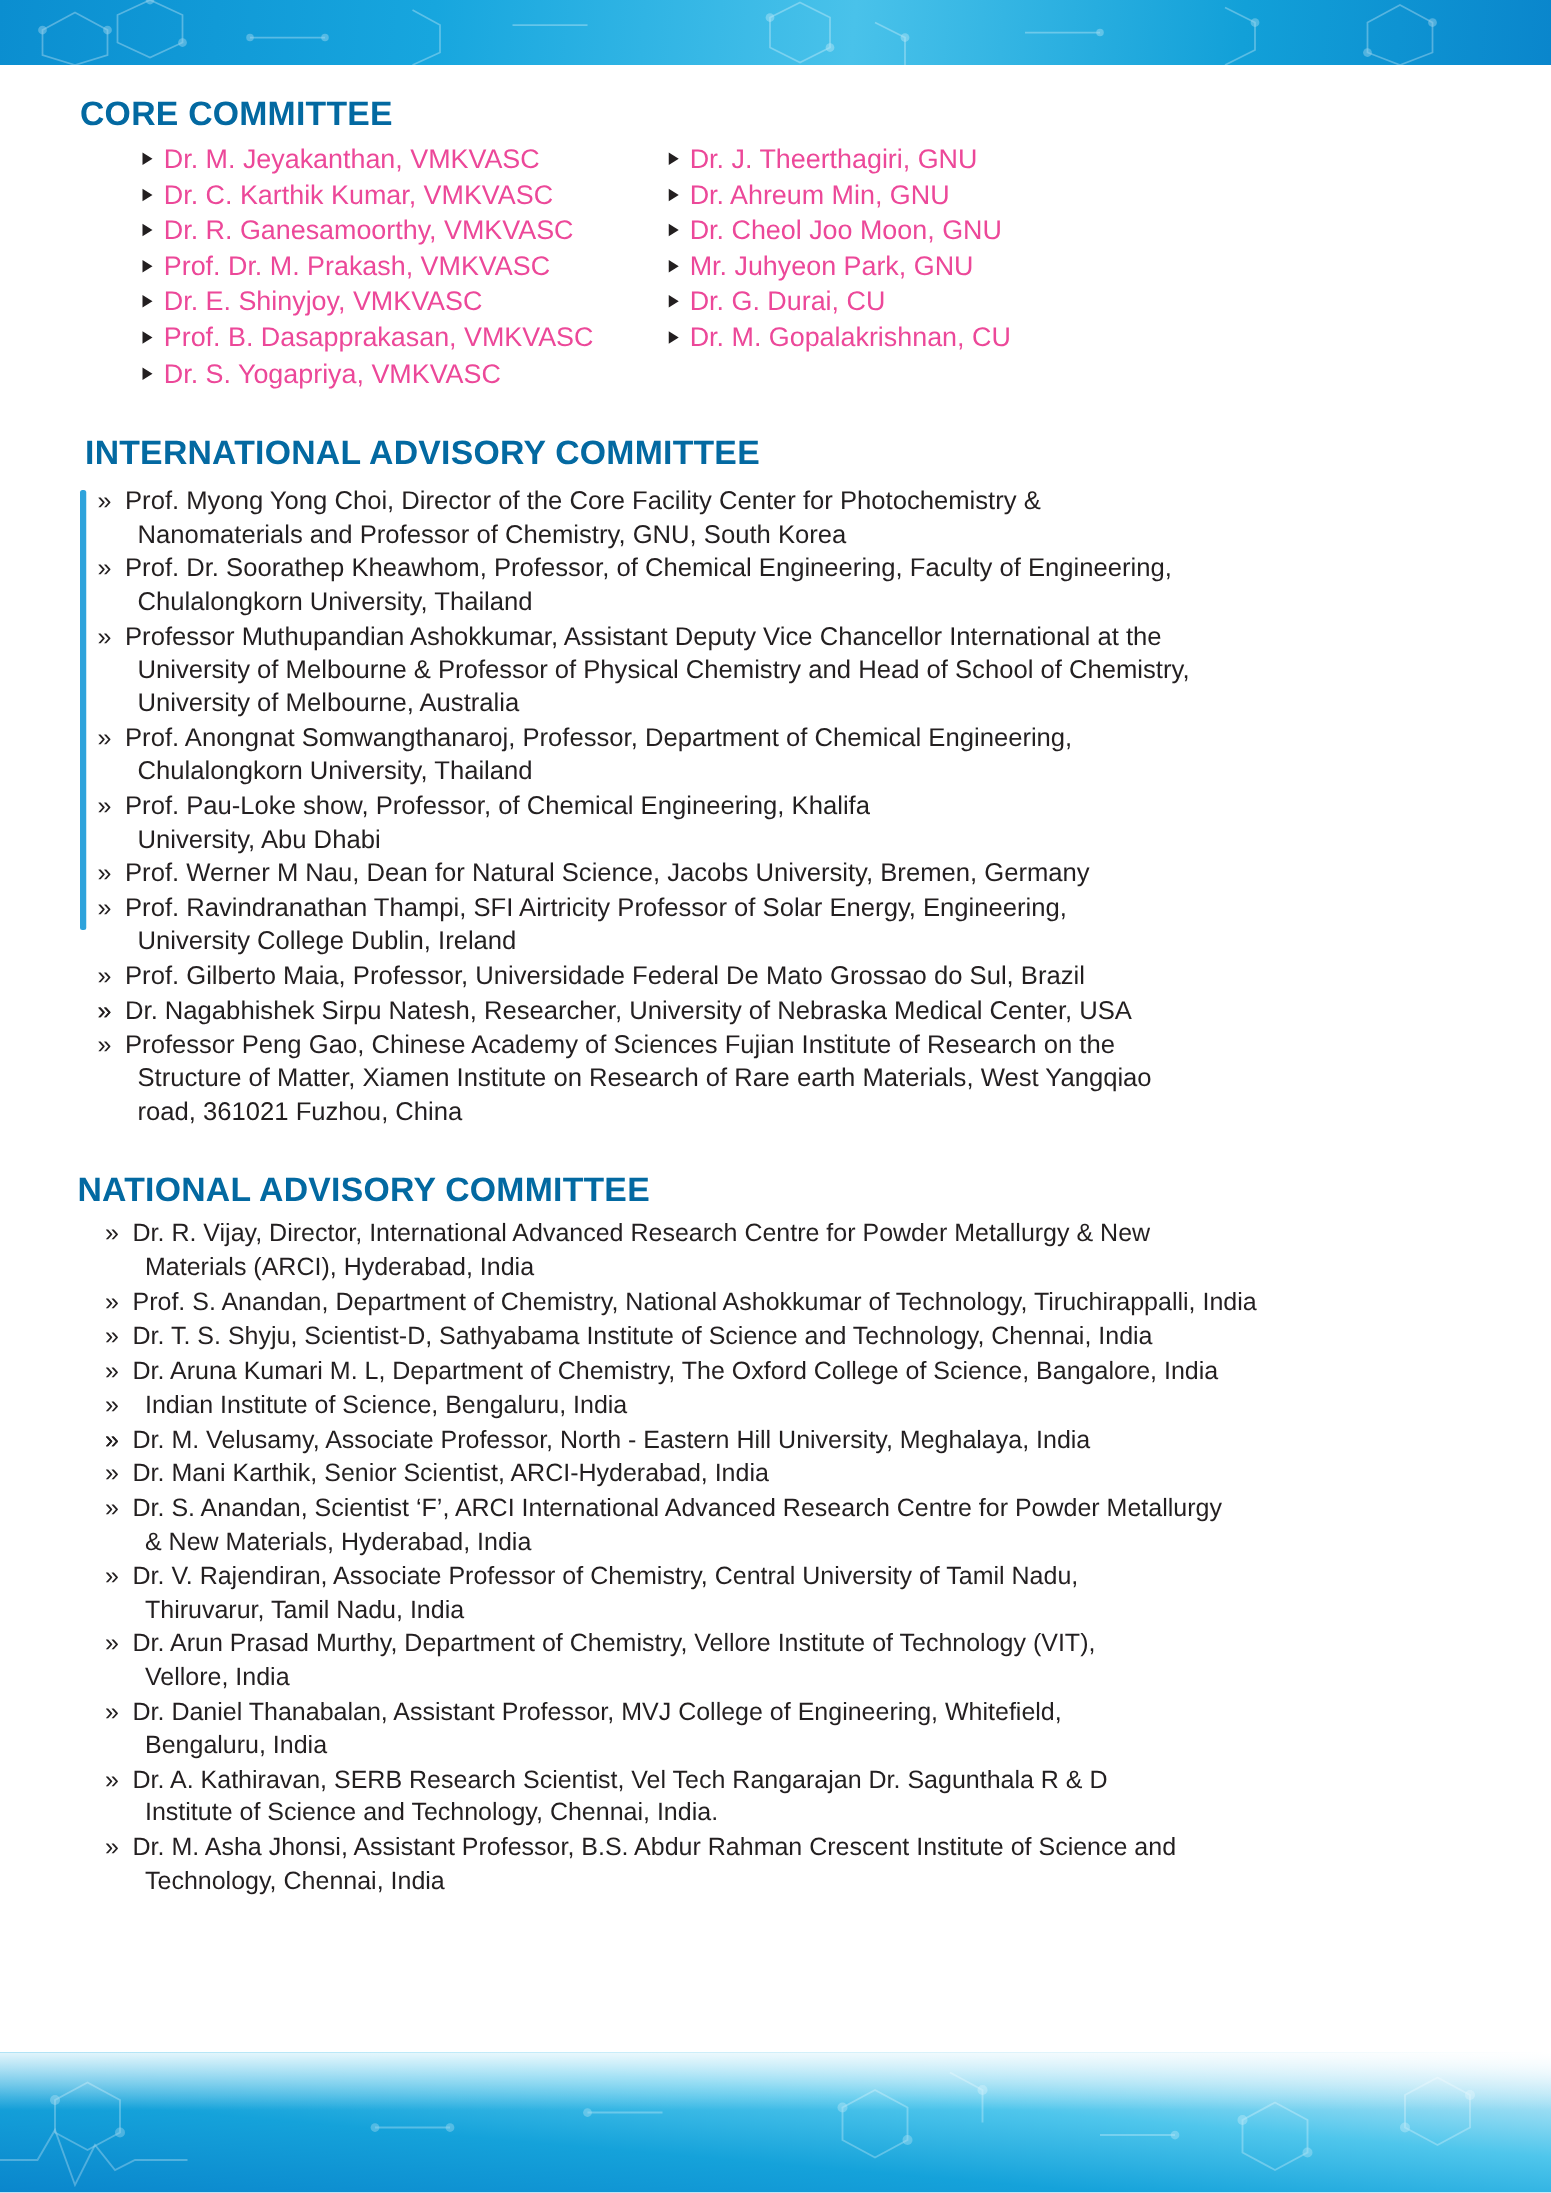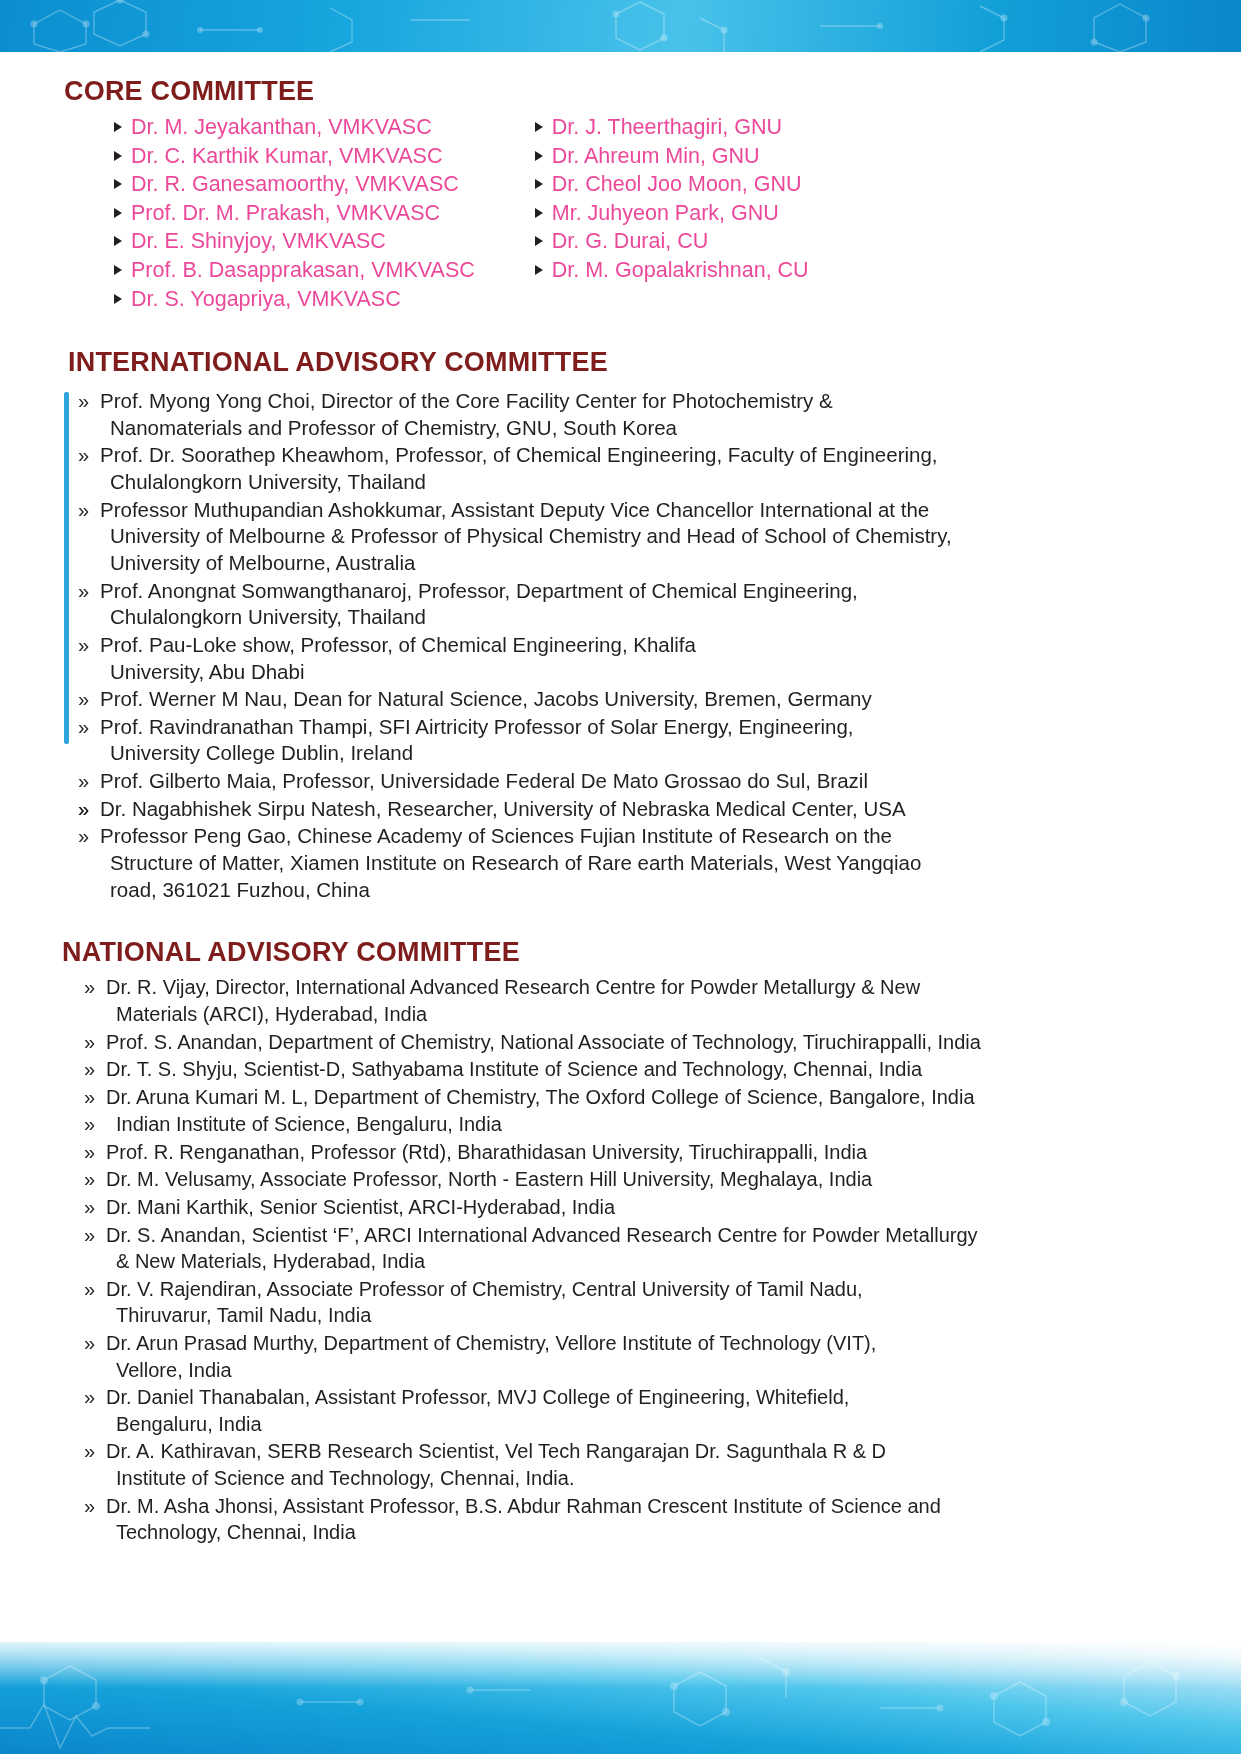--- a/index.html
+++ b/index.html
@@ -57,21 +57,21 @@
     right: 0;
     bottom: 112px;
     padding: 24px 62px 0 62px;
     box-sizing: border-box;
   }
 
   h2.section-title {
     font-size: 27px;
     font-weight: bold;
     letter-spacing: .2px;
-    color: #7f1d1d;
+    color: #0369a1;
     margin: 0 0 6px 0;
   }
   h2.core { margin-left: 2px; }
   h2.intl { margin-top: 34px; margin-left: 6px; }
   h2.natl { margin-top: 34px; margin-left: 0px; }
 
   
   .core-cols {
     display: flex;
     gap: 60px;
@@ -208,25 +208,25 @@
       <li><span class="chev">»</span><span>Dr. Nagabhishek Sirpu Natesh, Researcher, University of Nebraska Medical Center, USA</span></li>
       <li><span class="chev">»</span><span>Professor Peng Gao, Chinese Academy of Sciences Fujian Institute of Research on the</span><span class="l2">Structure of Matter, Xiamen Institute on Research of Rare earth Materials, West Yangqiao</span><span class="l2">road, 361021 Fuzhou, China</span></li>
     </ul>
   </div>
 
   <h2 class="section-title natl">NATIONAL ADVISORY COMMITTEE</h2>
 
   <div class="natl-list">
     <ul class="adv">
       <li><span class="chev">»</span><span>Dr. R. Vijay, Director, International Advanced Research Centre for Powder Metallurgy &amp; New</span><span class="l2">Materials (ARCI), Hyderabad, India</span></li>
-      <li><span class="chev">»</span><span>Prof. S. Anandan, Department of Chemistry, National Associate of Technology, Tiruchirappalli, India</span></li>
+      <li><span class="chev">»</span><span>Prof. S. Anandan, Department of Chemistry, National Ashokkumar of Technology, Tiruchirappalli, India</span></li>
       <li><span class="chev">»</span><span>Dr. T. S. Shyju, Scientist-D, Sathyabama Institute of Science and Technology, Chennai, India</span></li>
       <li><span class="chev">»</span><span>Dr. Aruna Kumari M. L, Department of Chemistry, The Oxford College of Science, Bangalore, India</span></li>
       <li><span class="chev">»</span><span class="l2">Indian Institute of Science, Bengaluru, India</span></li>
-      <li><span class="chev">»</span><span>Prof. R. Renganathan, Professor (Rtd), Bharathidasan University, Tiruchirappalli, India</span></li>
+      <li><span class="chev">»</span></li>
       <li><span class="chev">»</span><span>Dr. M. Velusamy, Associate Professor, North - Eastern Hill University, Meghalaya, India</span></li>
       <li><span class="chev">»</span><span>Dr. Mani Karthik, Senior Scientist, ARCI-Hyderabad, India</span></li>
       <li><span class="chev">»</span><span>Dr. S. Anandan, Scientist ‘F’, ARCI International Advanced Research Centre for Powder Metallurgy</span><span class="l2">&amp; New Materials, Hyderabad, India</span></li>
       <li><span class="chev">»</span><span>Dr. V. Rajendiran, Associate Professor of Chemistry, Central University of Tamil Nadu,</span><span class="l2">Thiruvarur, Tamil Nadu, India</span></li>
       <li><span class="chev">»</span><span>Dr. Arun Prasad Murthy, Department of Chemistry, Vellore Institute of Technology (VIT),</span><span class="l2">Vellore, India</span></li>
       <li><span class="chev">»</span><span>Dr. Daniel Thanabalan, Assistant Professor, MVJ College of Engineering, Whitefield,</span><span class="l2">Bengaluru, India</span></li>
       <li><span class="chev">»</span><span>Dr. A. Kathiravan, SERB Research Scientist, Vel Tech Rangarajan Dr. Sagunthala R &amp; D</span><span class="l2">Institute of Science and Technology, Chennai, India.</span></li>
       <li><span class="chev">»</span><span>Dr. M. Asha Jhonsi, Assistant Professor, B.S. Abdur Rahman Crescent Institute of Science and</span><span class="l2">Technology, Chennai, India</span></li>
     </ul>
   </div>

